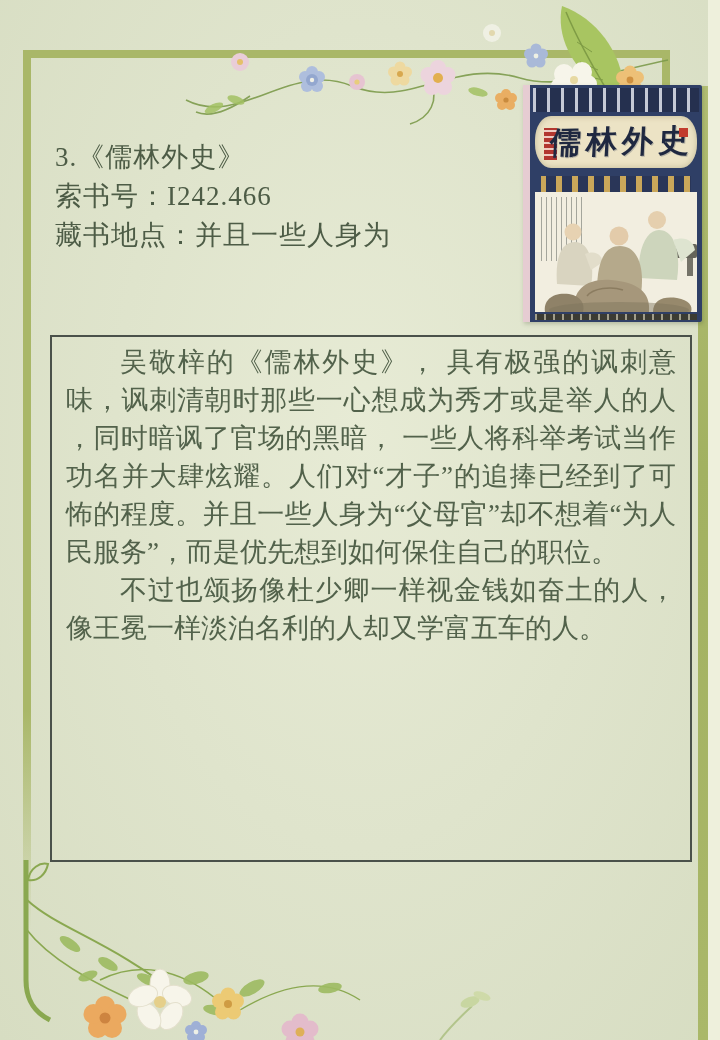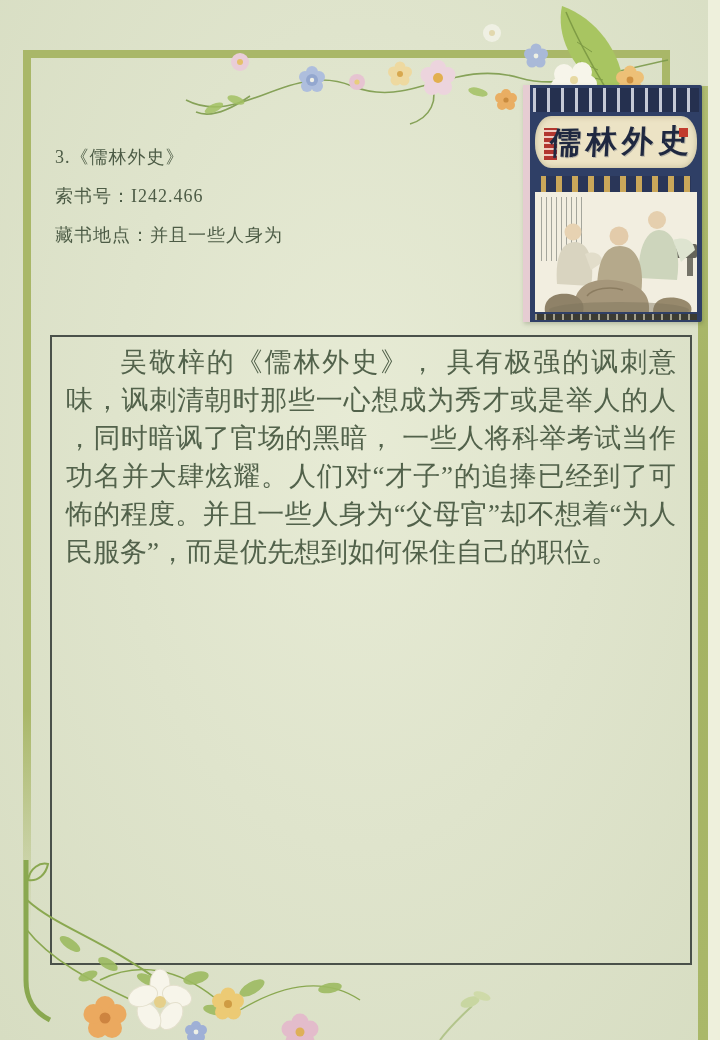--- a/index.html
+++ b/index.html
@@ -13,25 +13,25 @@
   .frame-top{left:23px;top:50px;width:647px;height:8px;}
   .frame-left{left:23px;top:50px;width:8px;height:880px;
     background:linear-gradient(#a9b768 75%, rgba(169,183,104,0));}
   .frame-right-short{left:662px;top:50px;width:8px;height:115px;}
   .frame-far-right{left:698px;top:86px;width:10px;height:954px;
     background:linear-gradient(#b3bf74, #a2b161 40%, #aab869);}
   .edge-strip{position:absolute;left:708px;top:0;width:12px;height:1040px;background:#eef0dc;}
   
   .header-block{
     position:absolute;left:55px;top:138px;width:460px;
-    color:#4d5c46;font-size:18px;line-height:39px;letter-spacing:1px;
+    color:#4d5c46;font-size:27px;line-height:39px;letter-spacing:1px;
   }
   
   .summary-box{
-    position:absolute;left:50px;top:335px;width:642px;height:630px;
+    position:absolute;left:50px;top:335px;width:642px;height:527px;
     border:2px solid #4a514a;box-sizing:border-box;
     padding:6px 14px 0 14px;
     color:#52624b;font-size:27px;line-height:38px;
     text-align:justify;
   }
   .summary-box p{margin:0;text-indent:2em;}
   
   .book{
     position:absolute;left:523px;top:85px;width:179px;height:237px;
     display:flex;box-shadow:1px 2px 4px rgba(60,70,40,.25);
@@ -243,20 +243,21 @@
         <path d="M118,120 C118,108 128,104 142,106 C154,108 158,114 156,120 Z" fill="#97896c"></path>
         <ellipse cx="84" cy="118" rx="70" ry="8" fill="#7d735c" opacity=".45"></ellipse>
       </svg>
     </div>
     <div class="cover-bottomband"></div>
   </div>
 </div>
 
 <div class="summary-box">
   <p>吴敬梓的《儒林外史》， 具有极强的讽刺意味，讽刺清朝时那些一心想成为秀才或是举人的人 ，同时暗讽了官场的黑暗， 一些人将科举考试当作功名并大肆炫耀。人们对“才子”的追捧已经到了可怖的程度。并且一些人身为“父母官”却不想着“为人民服务”，而是优先想到如何保住自己的职位。</p>
+  <p>不过也颂扬像杜少卿一样视金钱如奋土的人，像王冕一样淡泊名利的人却又学富五车的人。</p>
 </div>
 
 <svg class="deco" style="left:0;top:860px;width:560px;height:180px" viewBox="0 0 560 180">
 
   <g stroke="#8aa850" fill="none">
     <path d="M26,0 L26,120 C26,140 34,152 50,160" stroke-width="5"></path>
     <path d="M28,20 C30,8 40,2 48,4 C46,14 38,22 28,20" stroke-width="2"></path>
     <path d="M27,40 C60,70 110,80 185,140" stroke-width="2"></path>
     <path d="M27,70 C50,100 95,125 150,148" stroke-width="1.6"></path>
     <path d="M100,120 C140,100 180,110 215,138" stroke-width="1.6"></path>

